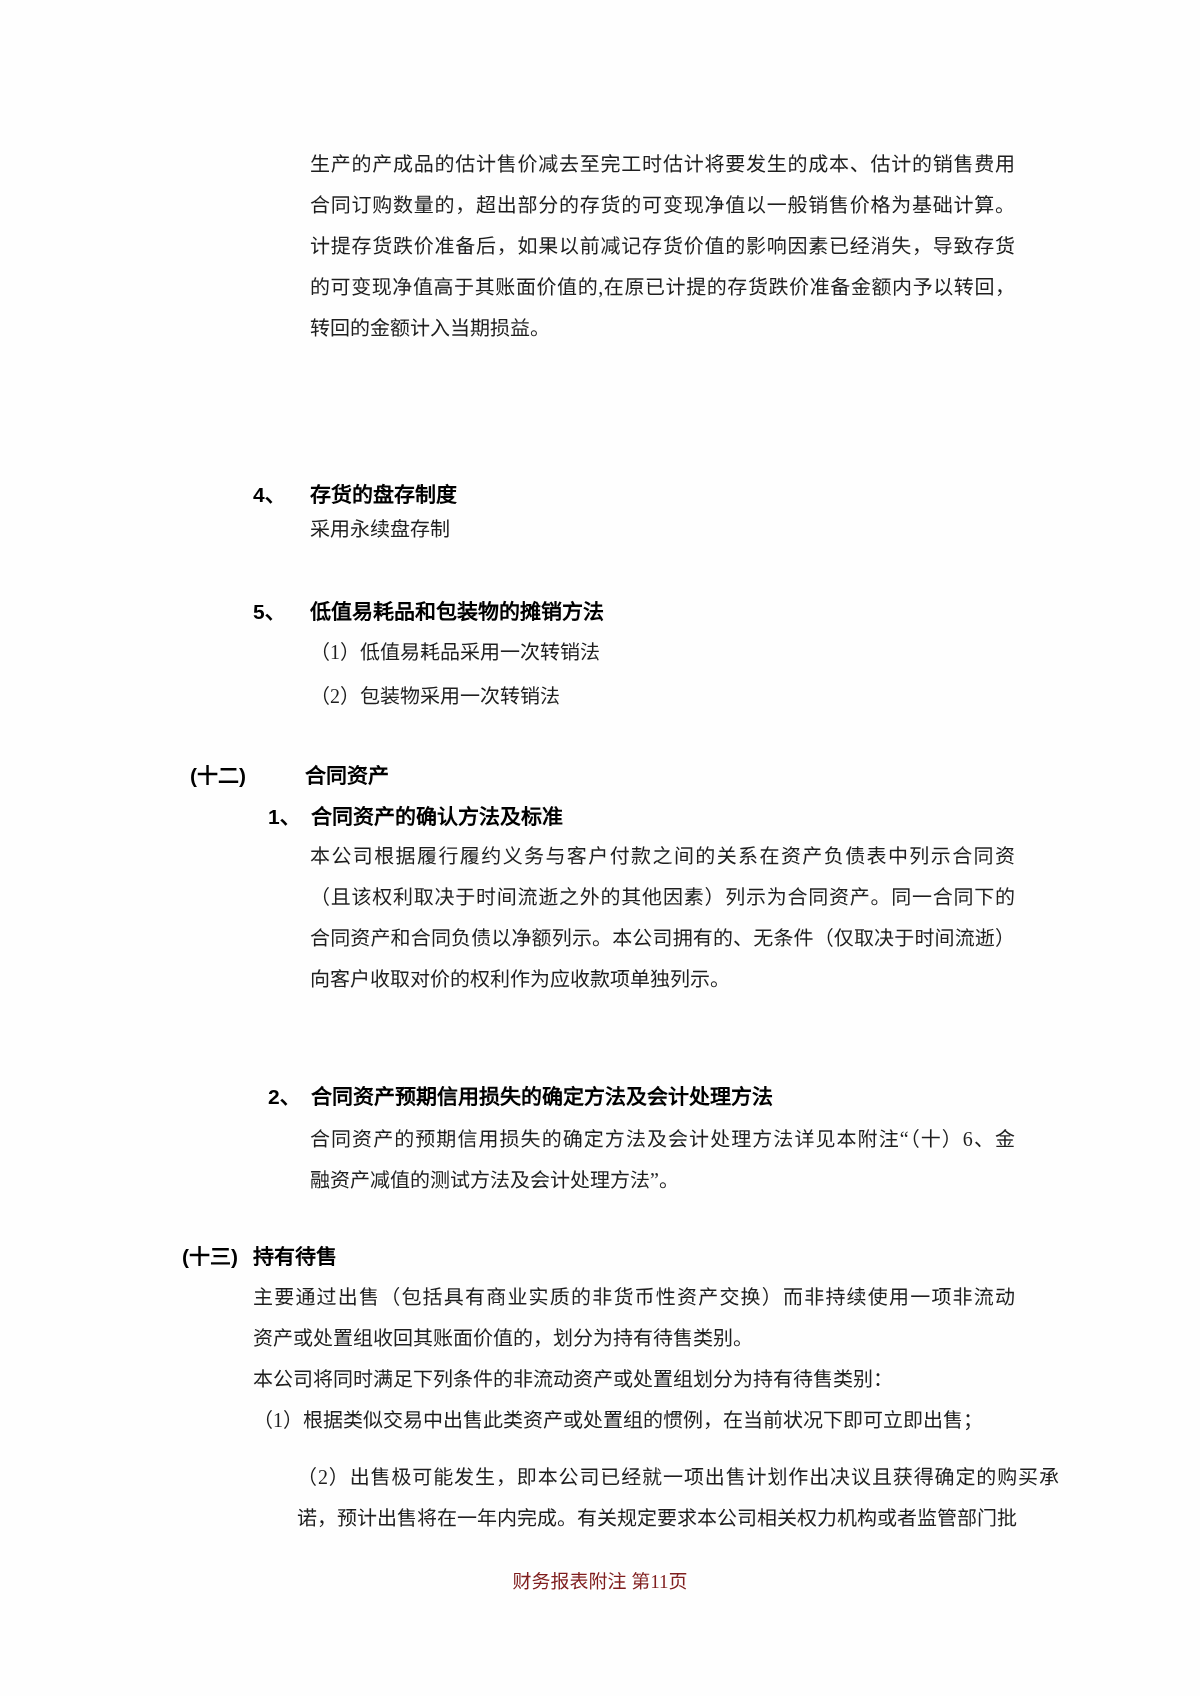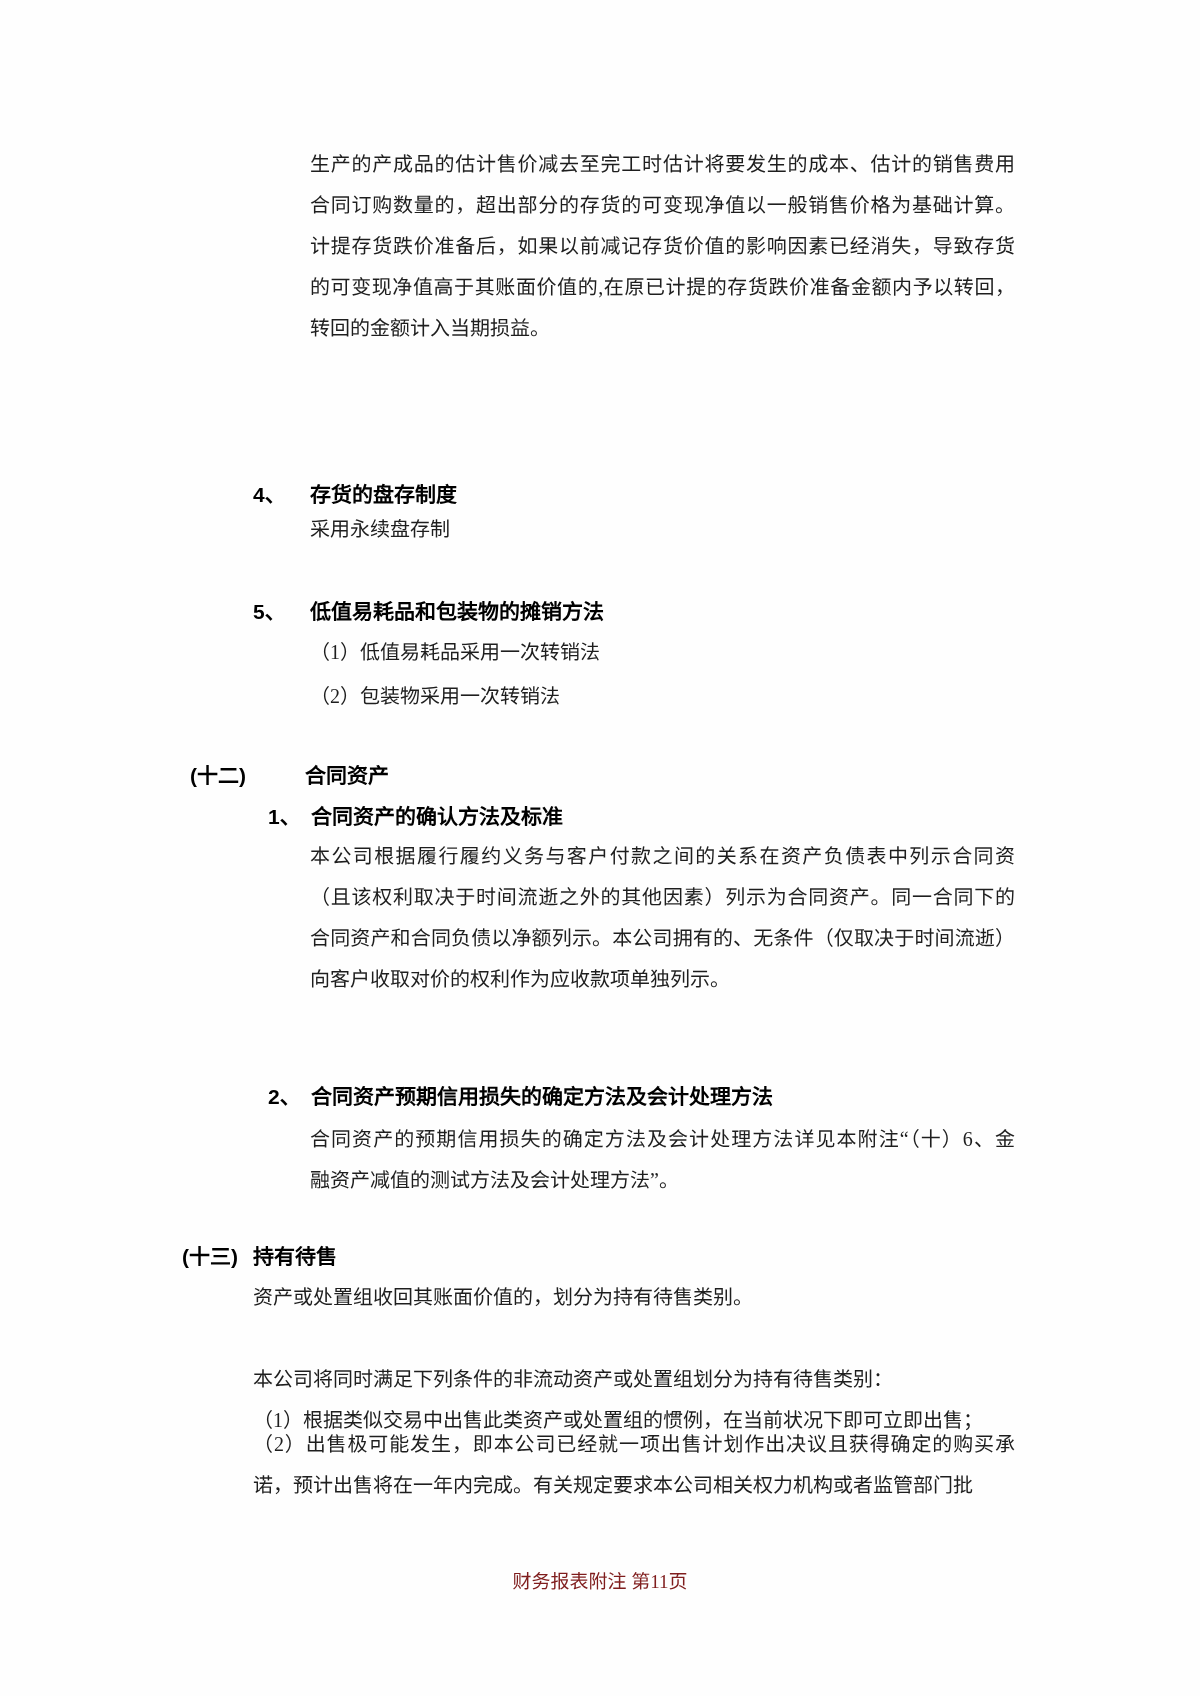--- a/index.html
+++ b/index.html
@@ -112,28 +112,29 @@
   <div class="abs col-sub body-text para" style="top:1119px;">
       <div class="jline">合同资产的预期信用损失的确定方法及会计处理方法详见本附注“（十）6、金</div>
       <div class="jline">融资产减值的测试方法及会计处理方法”。</div>
     </div>
 
   <div class="abs heading-row" style="top:1242px; left:182px;">
     <span class="num-col" style="width:71px;">(十三)</span>
     <span>持有待售</span>
   </div>
   <div class="abs col-main body-text para" style="top:1277px;">
+      <div class="jline">主要通过出售（包括具有商业实质的非货币性资产交换）而非持续使用一项非流动</div>
       <div class="jline">资产或处置组收回其账面价值的，划分为持有待售类别。</div>
     </div>
   <div class="abs col-main body-text para" style="top:1359px;">
       <div class="jline">本公司将同时满足下列条件的非流动资产或处置组划分为持有待售类别：</div>
     </div>
   <div class="abs col-main body-text para" style="top:1400px;">
       <div class="jline">（1）根据类似交易中出售此类资产或处置组的惯例，在当前状况下即可立即出售；</div>
     </div>
-  <div class="abs col-main body-text para" style="top:1424px;">
+  <div class="abs col-main body-text para" style="top:1457px;margin-left:44px;">
       <div class="jline">（2）出售极可能发生，即本公司已经就一项出售计划作出决议且获得确定的购买承</div>
       <div class="jline">诺，预计出售将在一年内完成。有关规定要求本公司相关权力机构或者监管部门批</div>
     </div>
 
   <div class="abs footer" style="top:1570px;">财务报表附注 第11页</div>
 
 </div>
 
 </body></html>

